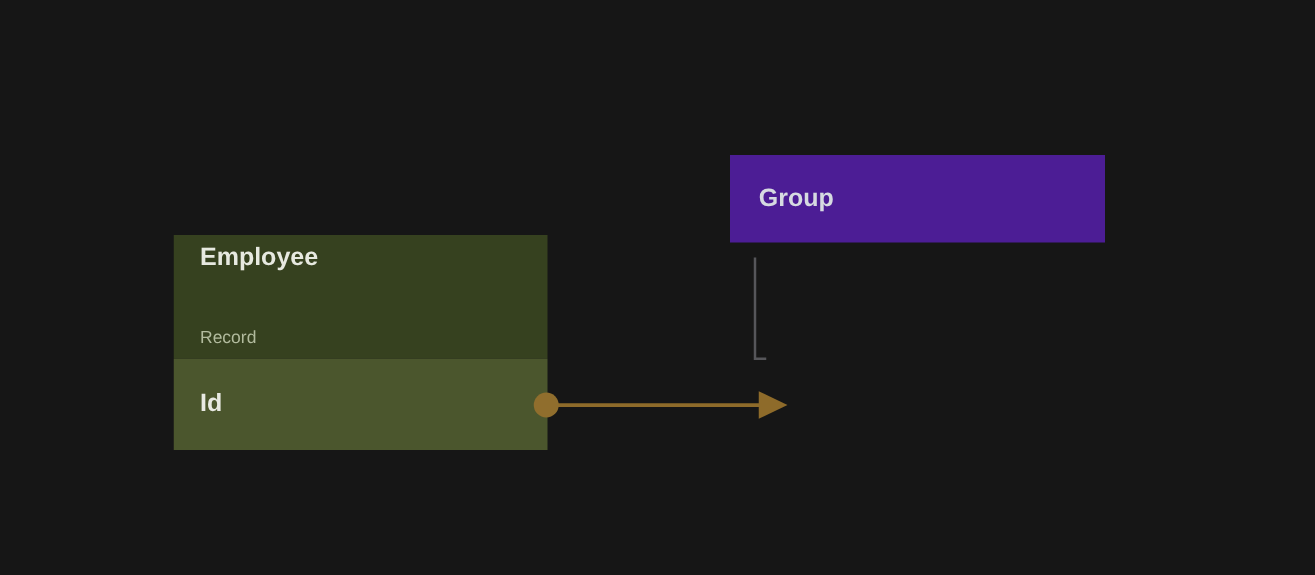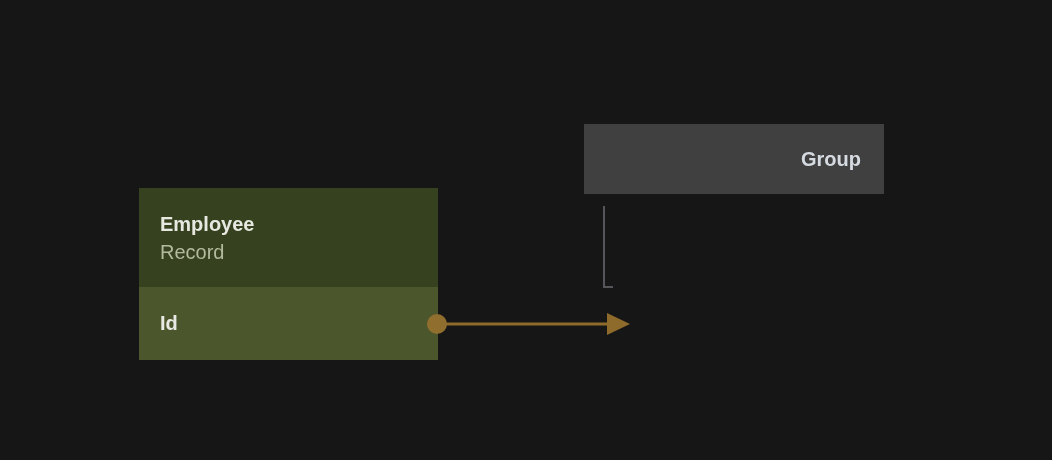--- a/index.html
+++ b/index.html
@@ -26,21 +26,21 @@
     display: flex;
     flex-direction: column;
     justify-content: center;
   }
   .node-title {
     font-size: 20px;
     font-weight: 700;
     line-height: 29px;
   }
   .node-subtitle {
-    font-size: 20px;
+    font-size: 14px;
     font-weight: 400;
     line-height: 27px;
     color: #b2bb9e;
   }
   .field-row {
     box-sizing: border-box;
     width: 100%;
     display: flex;
     align-items: center;
     font-size: 20px;
@@ -49,44 +49,44 @@
   
   .node-employee {
     left: 139px;
     top: 188px;
     width: 299px;
     height: 172px;
   }
   .node-employee .node-header {
     height: 99px;
     background: #36411f;
-    padding: 16px 21px;
+    padding: 4px 21px;
+    justify-content: space-between;
   }
   .node-employee .node-title { color: #e7e9e0; }
   .node-employee .field-row {
     height: 73px;
     background: #4b562d;
     justify-content: flex-start;
     padding: 0 21px;
     color: #e8e9e2;
     font-weight: 600;
   }
 
   
   .node-group {
     left: 584px;
     top: 124px;
     width: 300px;
     height: 70px;
   }
   .node-group .node-header {
     height: 74px;
-    background: #404040;
+    background: #4c1d95;
     padding: 0 23px;
-    text-align: right;
   }
   .node-group .node-title { color: #d6dae1; }
 
   
   .node-form {
     left: 623px;
     top: 215px;
     width: 301px;
     height: 144px;
   }

